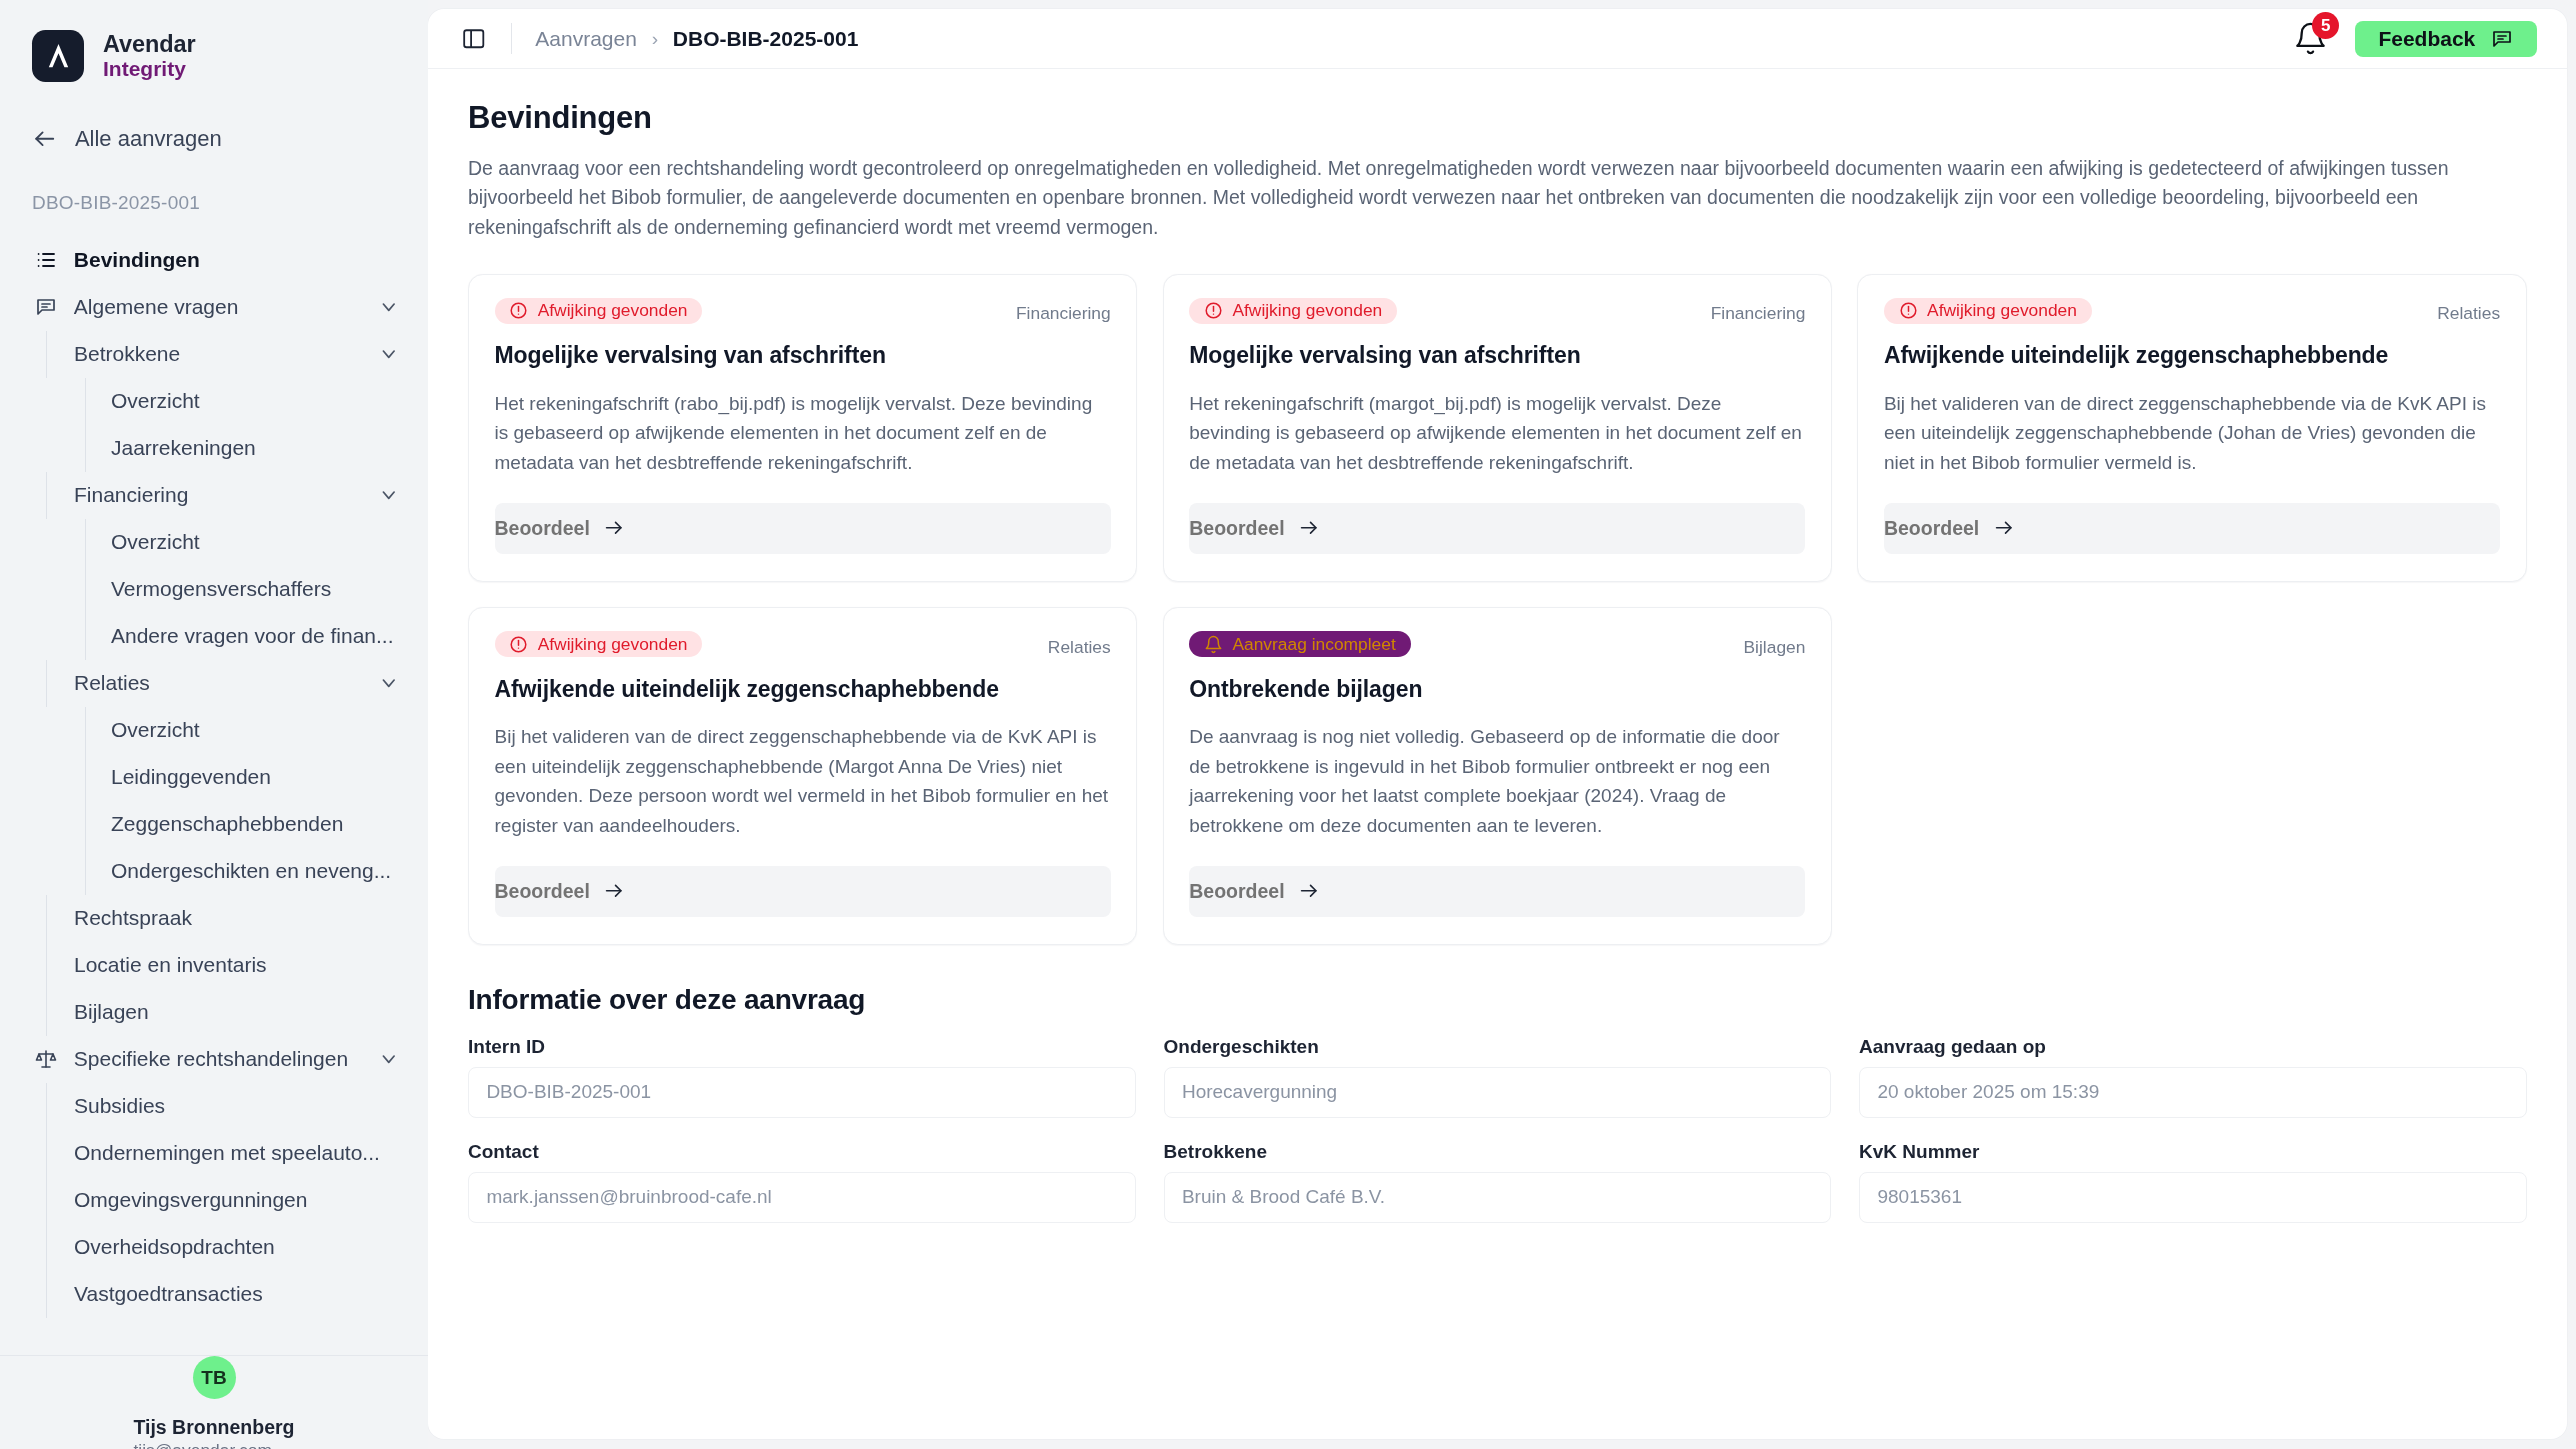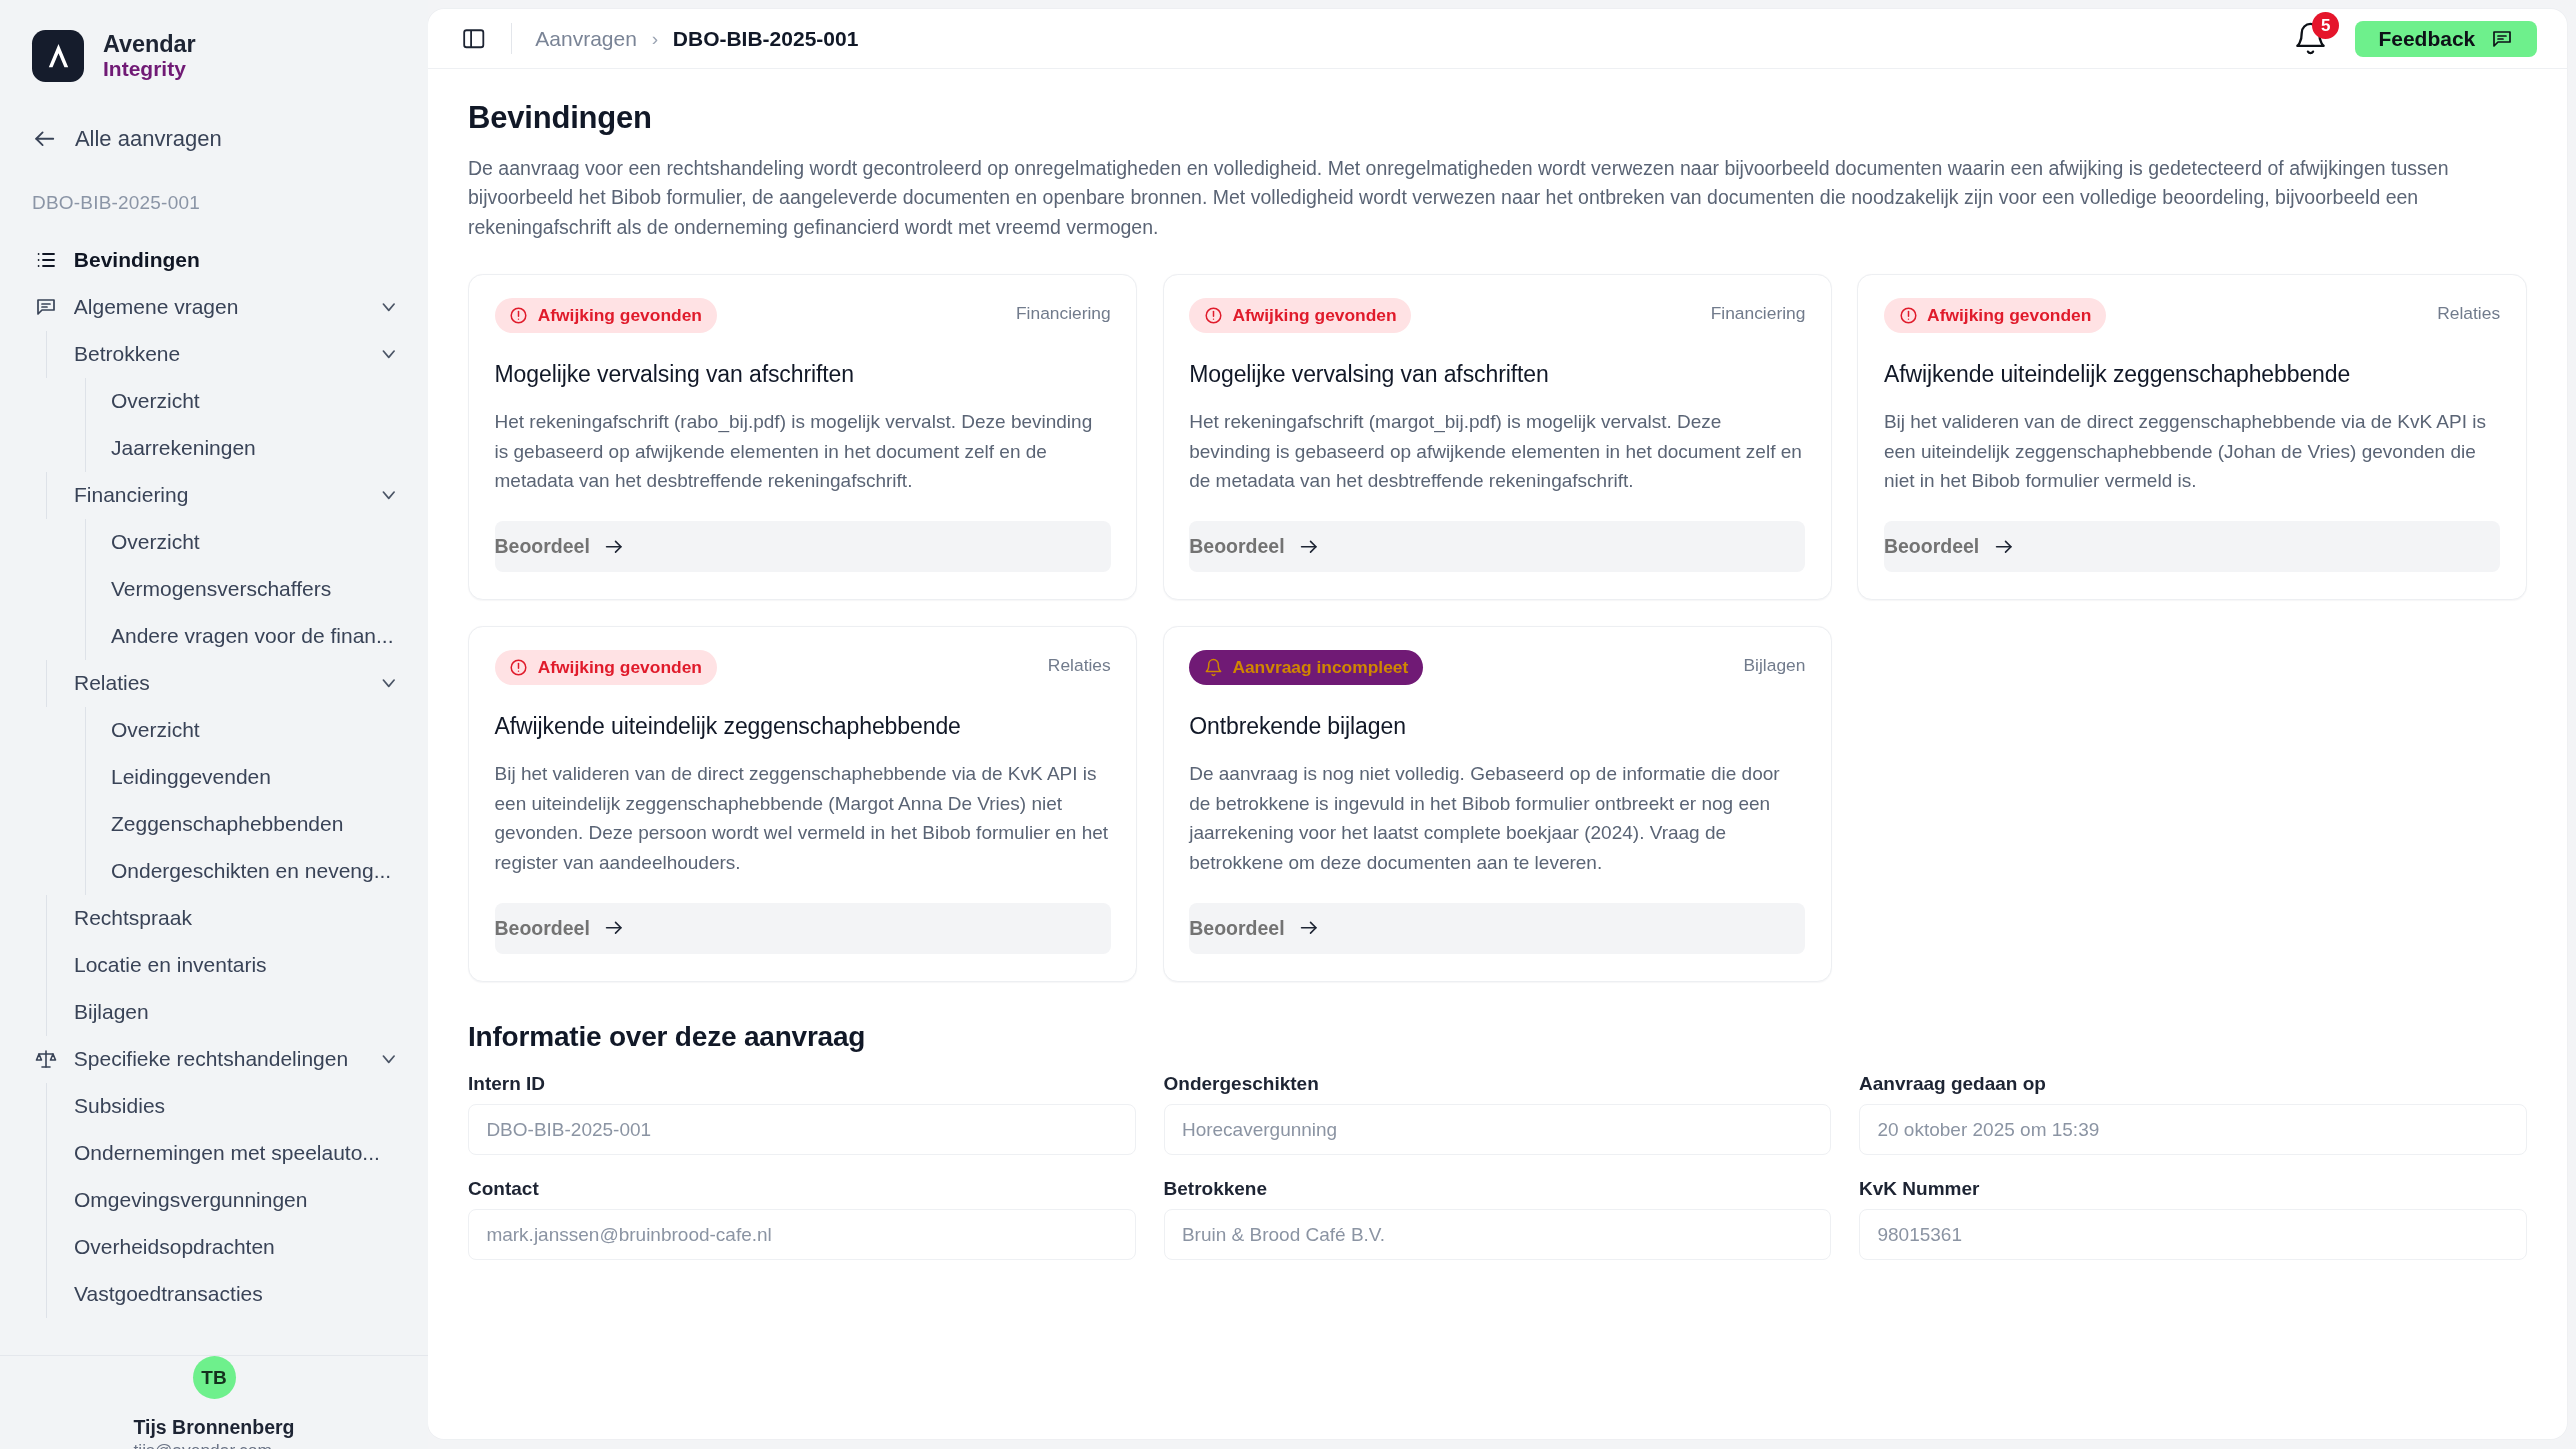--- a/index.html
+++ b/index.html
@@ -98,27 +98,27 @@
   .page-desc { margin-top: 17.4px; font-size: 19.5px; line-height: 1.52; color: #5a6475; max-width: 2093px; }
 
   .cards { display: grid; grid-template-columns: repeat(3, 1fr); gap: 25.5px; margin-top: 31px; }
   .card {
     background: #fff; border: 1.3px solid #edeff2; border-radius: 14.8px;
     padding: 23px 25.5px 27px 25.5px; display: flex; flex-direction: column;
     box-shadow: 0 0.7px 1.3px rgba(17,24,39,0.04);
   }
   .card-top { display: flex; align-items: flex-start; }
   .pill {
-    display: inline-flex; align-items: center; gap: 9.4px; height: 35px;
-    padding: 0 14.8px; border-radius: 17.4px; font-size: 17.4px; font-weight: 700; white-space: nowrap;
+    display: inline-flex; align-items: center; gap: 9.4px; height: 26px;
+    padding: 0 14.8px; border-radius: 17.4px; font-size: 17.4px; font-weight: 400; white-space: nowrap;
   }
   .pill.danger { background: #ffe2e4; color: #e01b2b; }
   .pill.warn { background: #701a75; color: #d08700; align-items: center; }
   .card-cat { margin-left: auto; font-size: 17.4px; color: #717b8c; padding-top: 5.4px; white-space: nowrap; }
-  .card-title { margin-top: 27px; font-size: 23px; font-weight: 400; color: #111827; letter-spacing: -0.1px; line-height: 1.25; }
+  .card-title { margin-top: 17px; font-size: 23px; font-weight: 700; color: #111827; letter-spacing: -0.1px; line-height: 1.25; }
   .card-body { margin-top: 19px; font-size: 19px; line-height: 1.55; color: #5a6475; flex: 1 1 auto; }
   .card-btn {
     margin-top: 25.5px; height: 51px; border: none; border-radius: 8px; background: #f3f4f6;
     display: flex; align-items: center; justify-content: flex-start; gap: 13.4px; cursor: pointer;
     font-size: 19.5px; font-weight: 600; color: #737373;
     font-family: "Liberation Sans", sans-serif;
   }
 
   .info-title { margin-top: 39px; font-size: 28px; font-weight: 700; color: #111827; letter-spacing: -0.2px; }
   .info-grid { display: grid; grid-template-columns: repeat(3, 1fr); gap: 10.7px 28px; margin-top: 20px; }

